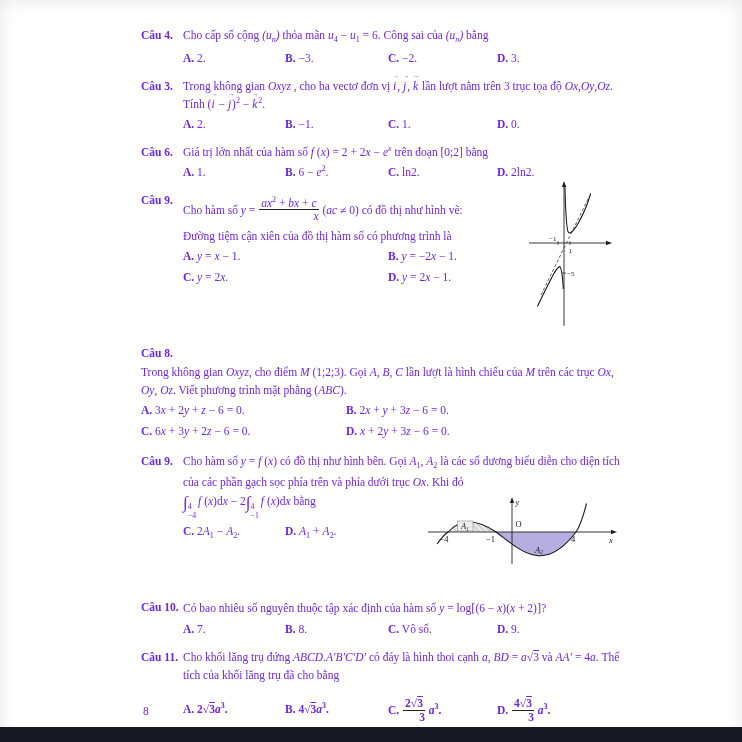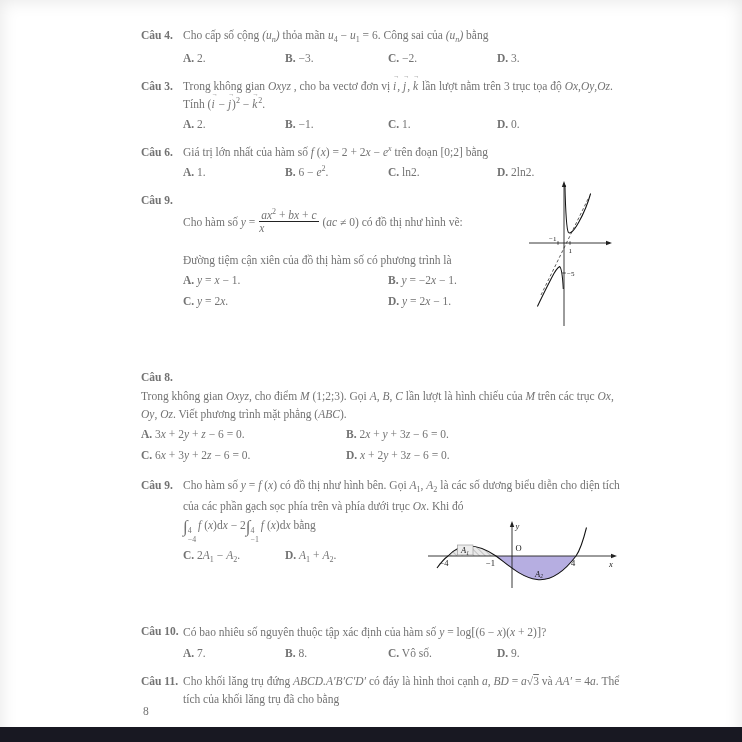--- a/index.html
+++ b/index.html
@@ -1,28 +1,28 @@
 <!DOCTYPE html>
 <html><head>
 <meta charset="utf-8">
 <style>
   html,body{margin:0;padding:0;background:#fff;}
   .screen{position:relative;width:742px;height:742px;overflow:hidden;background:#ffffff;
-          font-family:"Liberation Serif","DejaVu Serif",serif;color:#737373;
+          font-family:"Liberation Serif","DejaVu Serif",serif;color:#6d28d9;
           box-shadow:inset 0 0 18px rgba(0,0,0,0.10);}
   .content{position:absolute;left:141px;top:26px;width:483px;font-size:11.5px;line-height:1.6;}
   .q{display:flex;margin-bottom:9px;position:relative;}
   .qlabel{flex:none;width:42px;font-weight:bold;white-space:nowrap;}
   .qbody{flex:1;min-width:0;}
   .answers{display:flex;align-items:baseline;margin-top:2px;}
   .ans{flex:none;white-space:nowrap;}
   .aw1{width:102px}.aw2{width:103px}.aw3{width:109px}.awL{width:205px}.awN{width:102px}
   sub,sup{font-size:0.7em;}
   i{font-style:italic;}
-  .frac{display:inline-block;text-align:left;vertical-align:-0.62em;line-height:1.12;margin:16px 1px;}
+  .frac{display:inline-block;text-align:right;vertical-align:-0.62em;line-height:1.12;margin:4px 1px;}
   .frac .num{display:block;border-bottom:1px solid #222;padding:0 2px;}
   .frac .den{display:block;}
   .vec{position:relative;display:inline-block;font-style:italic;margin-right:1px;}
   .vec::after{content:"→";position:absolute;left:0;right:0;top:-0.62em;font-size:0.55em;
               font-style:normal;text-align:center;line-height:1;}
   .int{font-size:1.5em;line-height:1;vertical-align:-0.2em;}
   .ilim{display:inline-flex;flex-direction:column;font-size:0.68em;line-height:1.15;
         vertical-align:-0.55em;margin-right:2px;}
   .ovl{text-decoration:overline;}
   .big{font-size:1.1em;}

